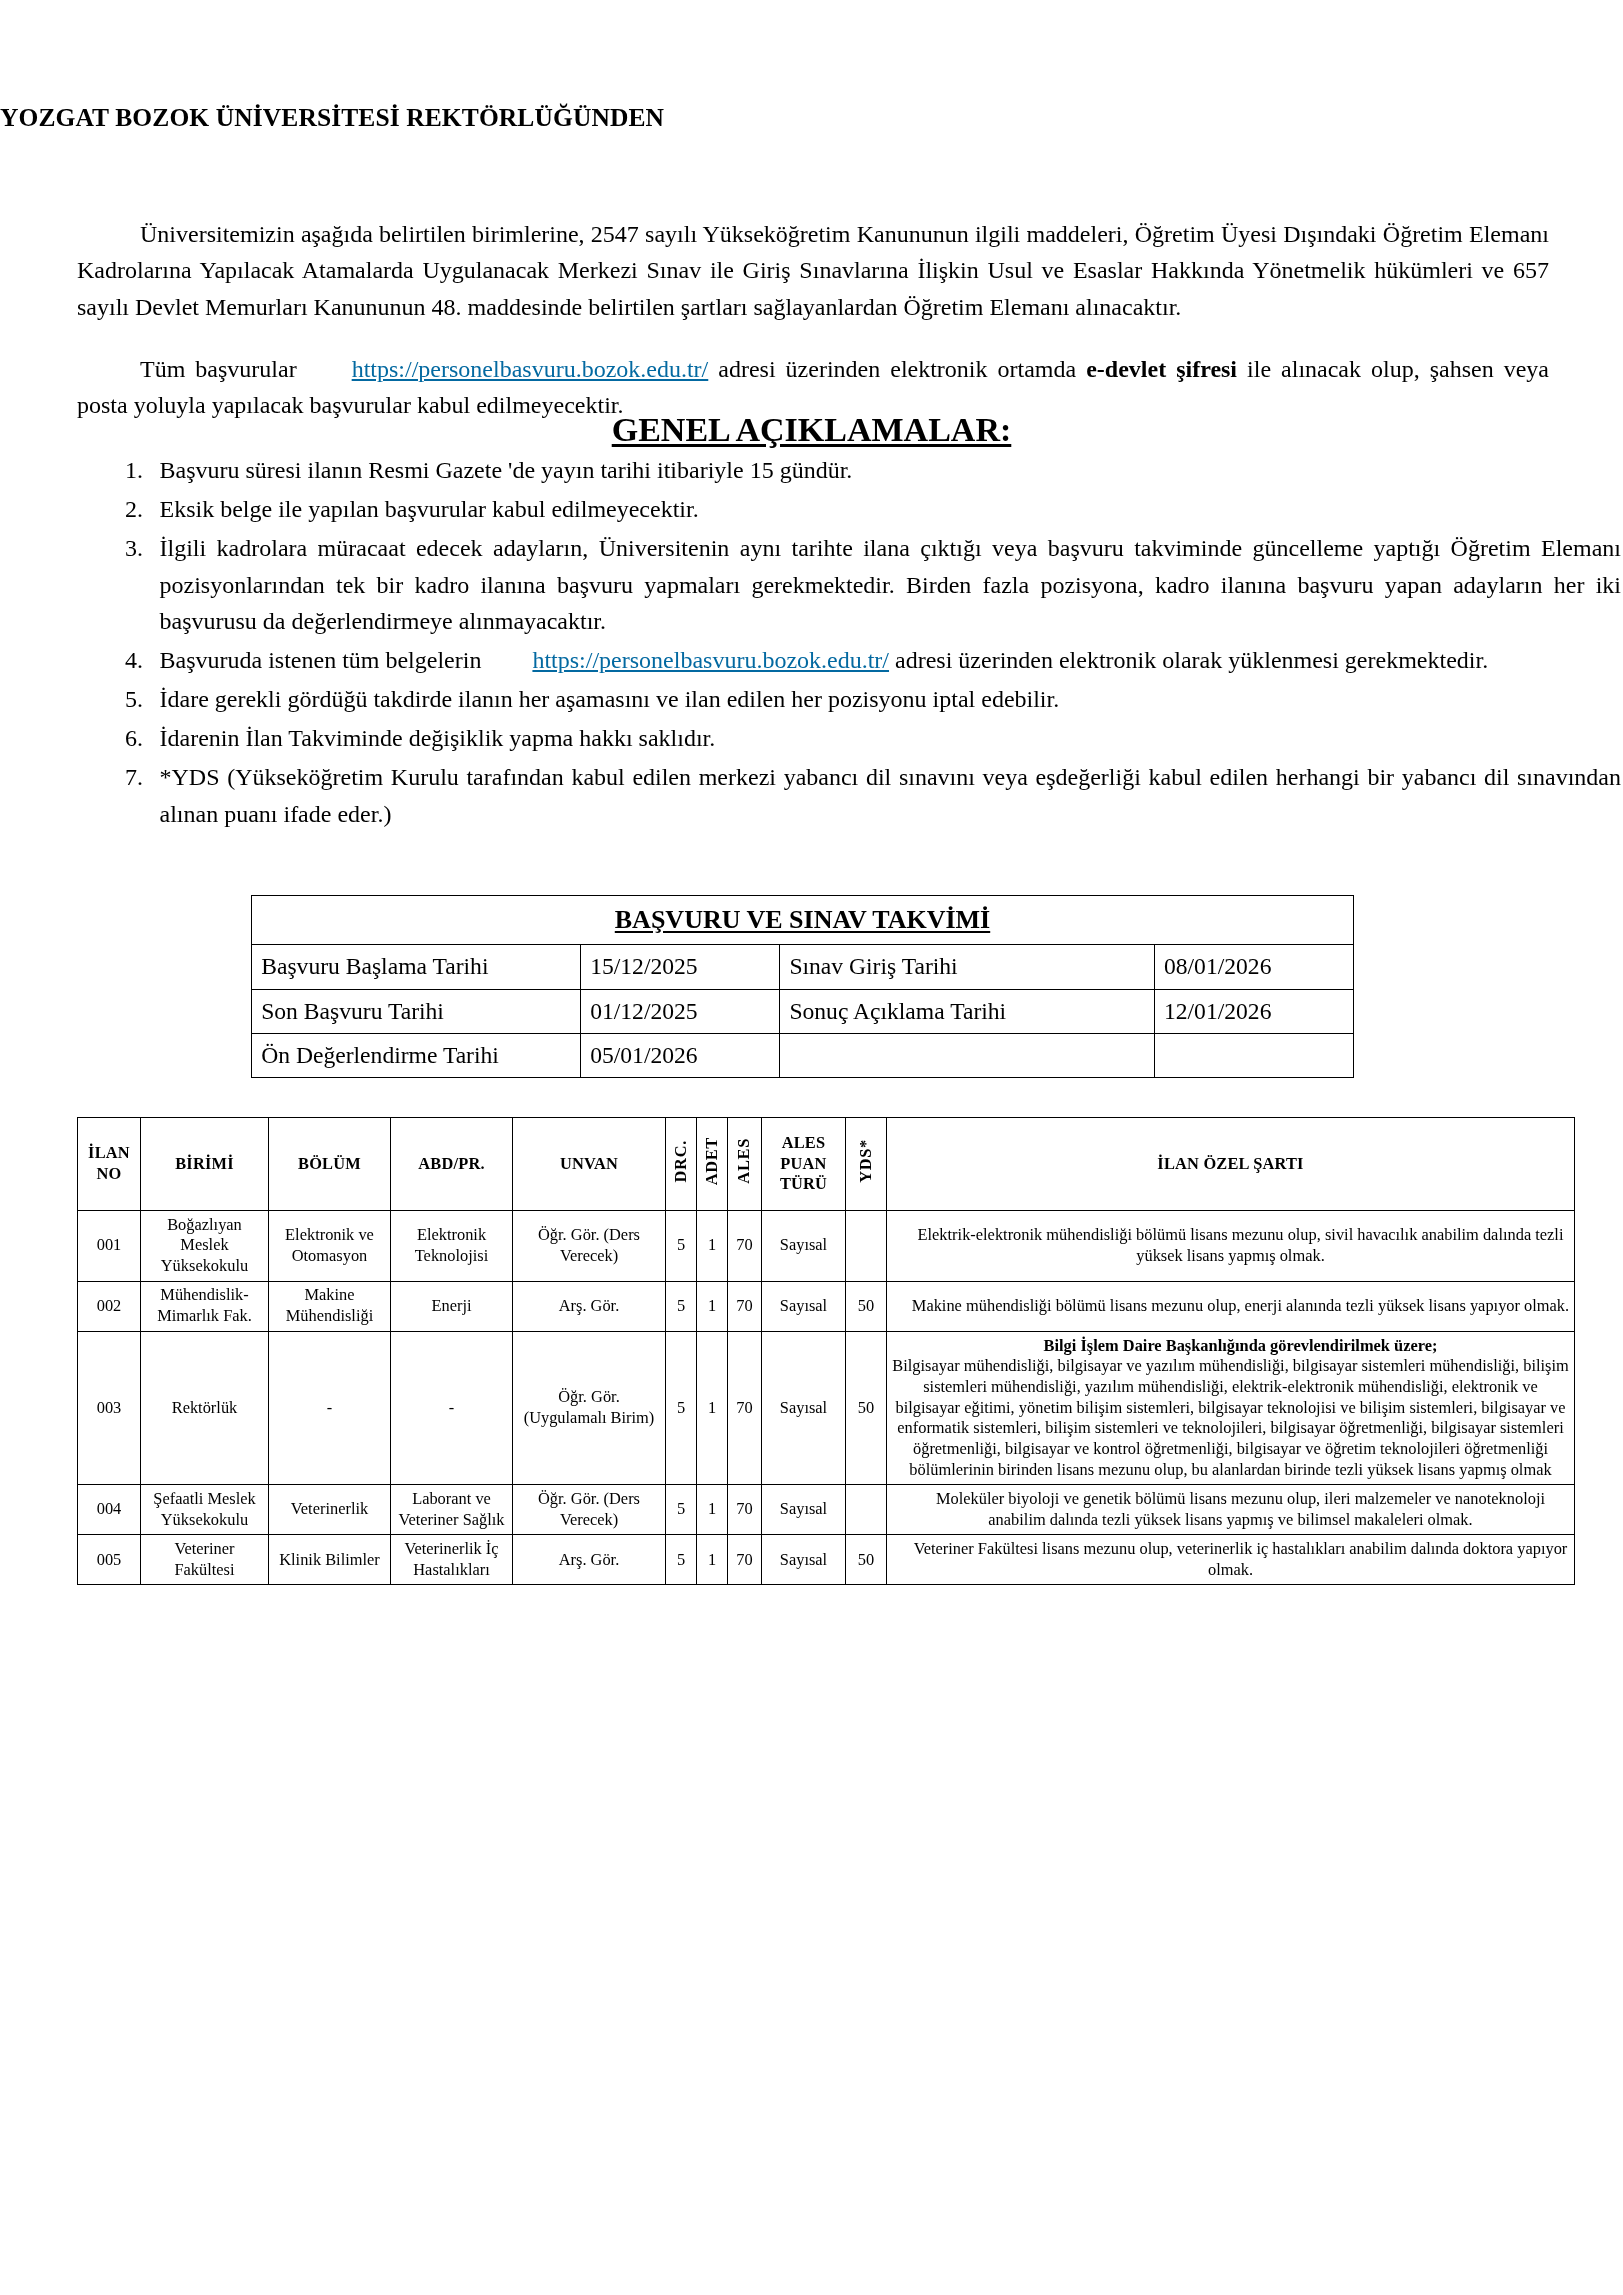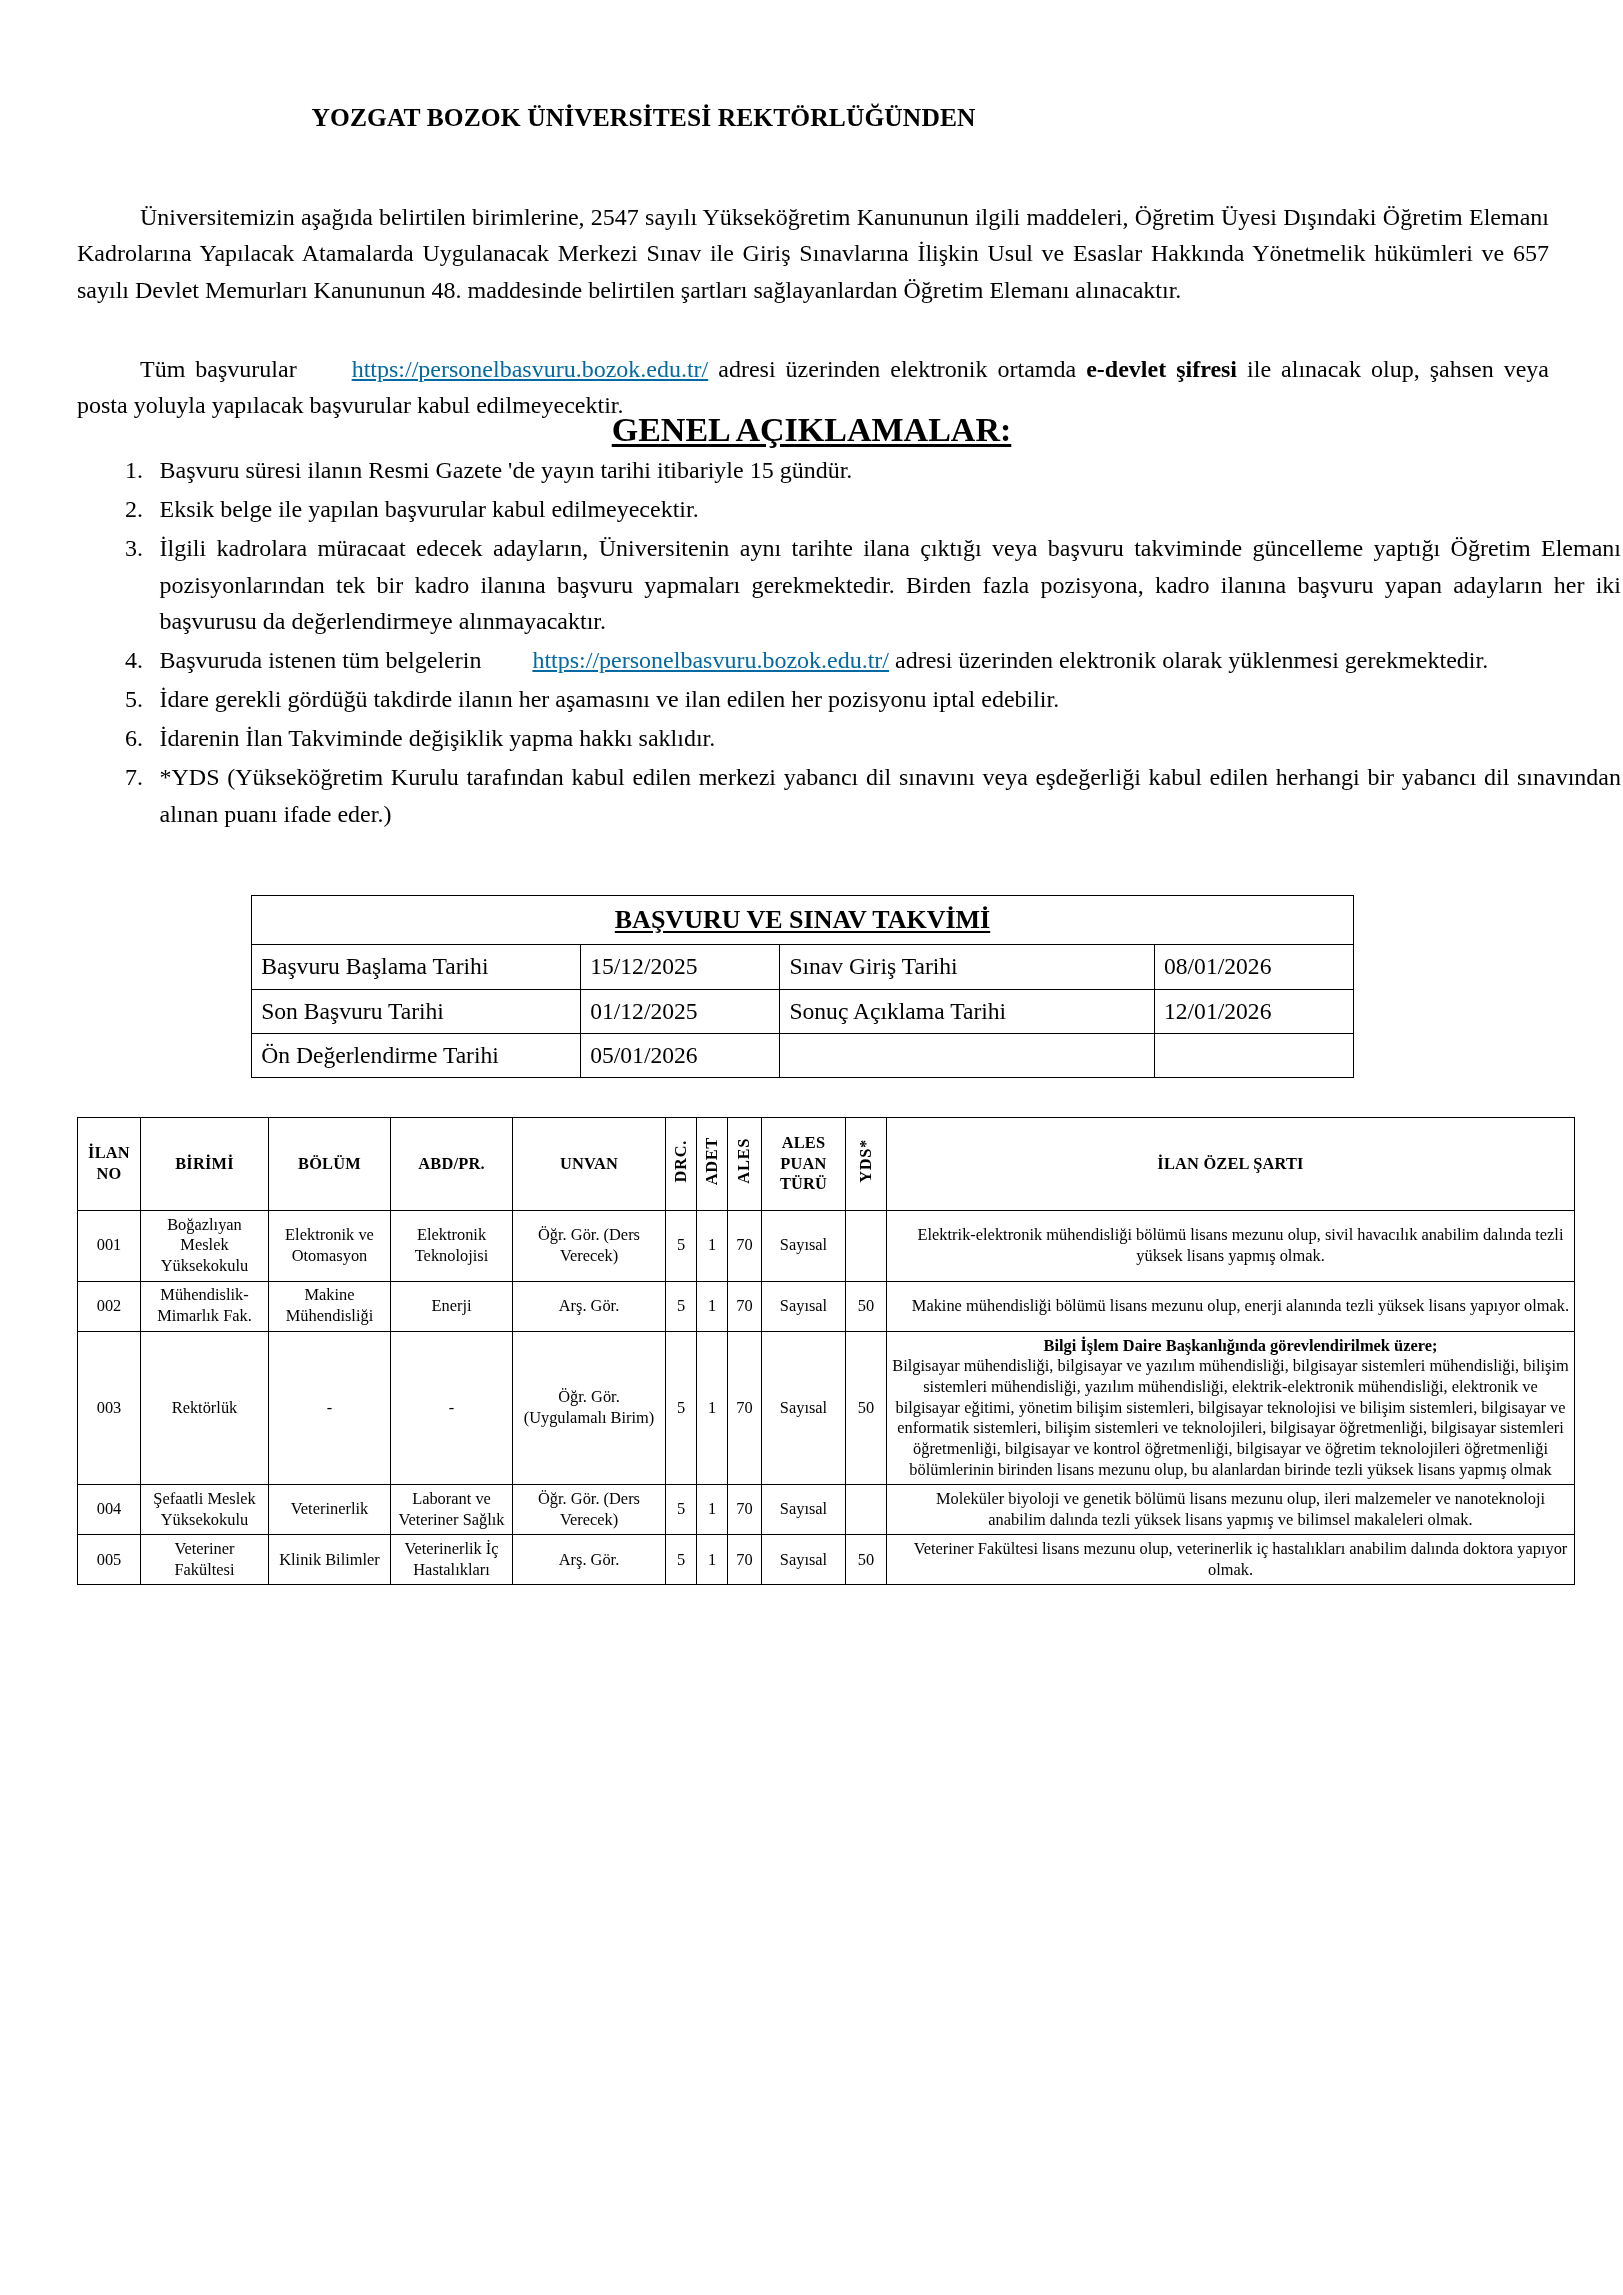--- a/index.html
+++ b/index.html
@@ -18,41 +18,40 @@
   .page {
     position: absolute;
     left: 0; top: 0;
     width: 1623px;
     height: 2295px;
     padding: 0;
   }
 
   
   .doc-title {
-    text-align: center;
     font-size: 25.5px;
     font-weight: bold;
     letter-spacing: 0.1px;
     margin: 0;
     position: absolute;
     left: 0; top: 103px;
     width: 1287px;
   }
 
   
   .para {
     position: absolute;
     font-size: 24px;
     line-height: 1.52;
     text-align: justify;
     text-justify: inter-word;
   }
   .para.intro {
     left: 77px;
-    top: 175px;
+    top: 192px;
     width: 1472px;
     text-indent: 63px;
     font-family: Liberation Serif, serif;
   }
   .para.apply {
     left: 77px;
     top: 327px;
     width: 1472px;
     text-indent: 63px;
   }

